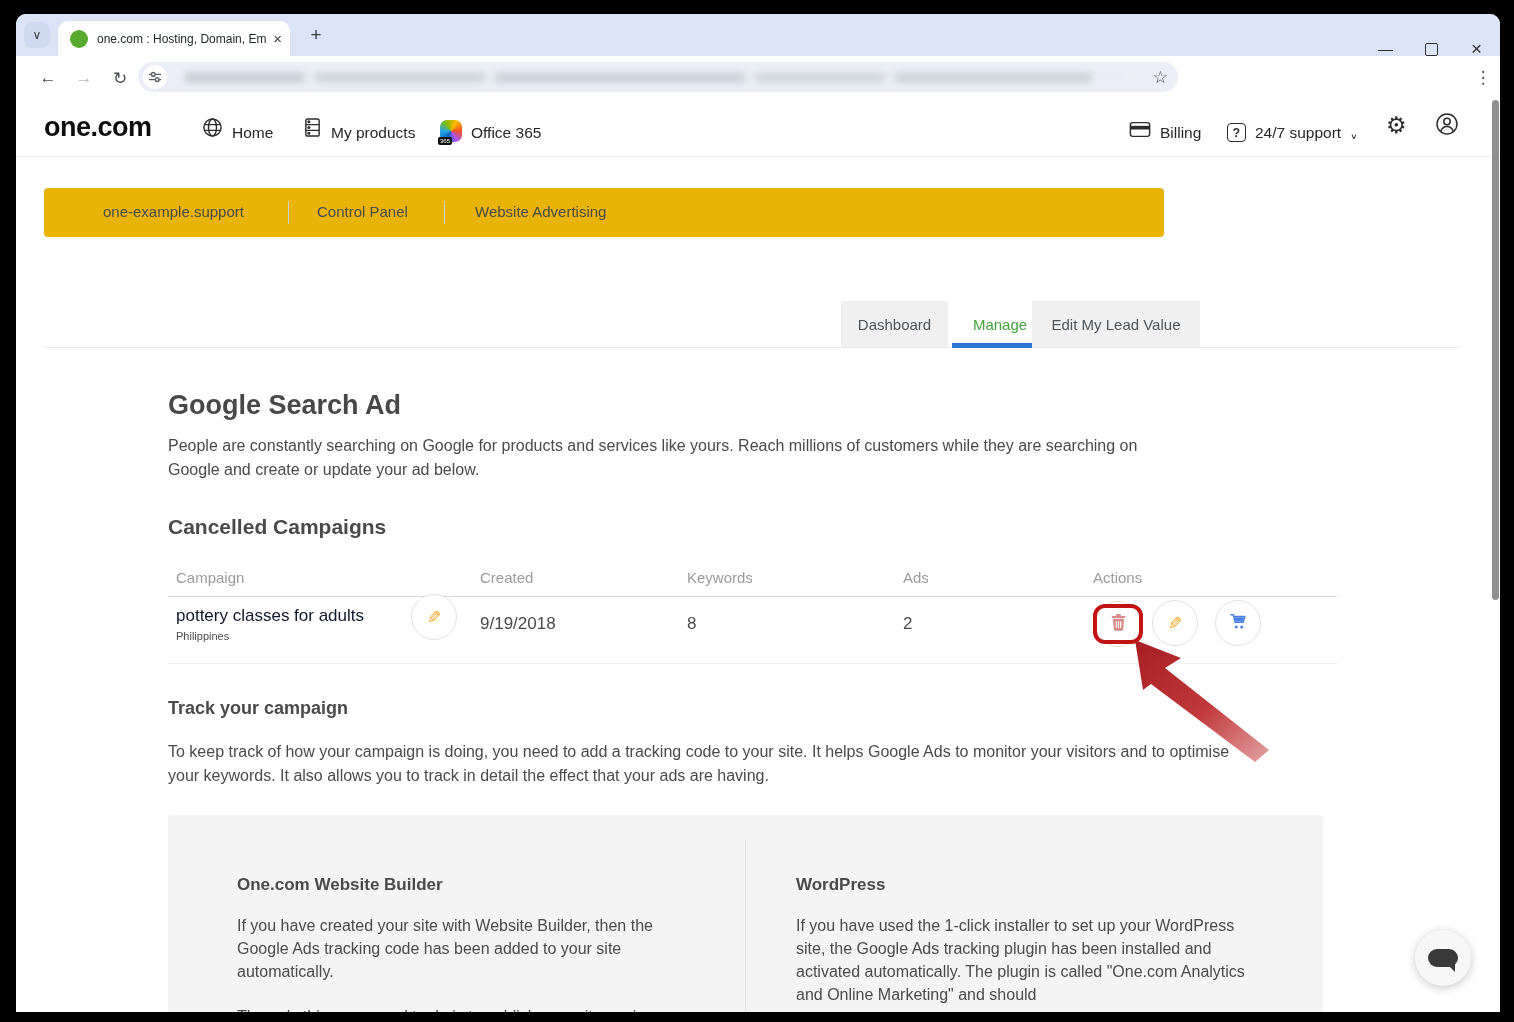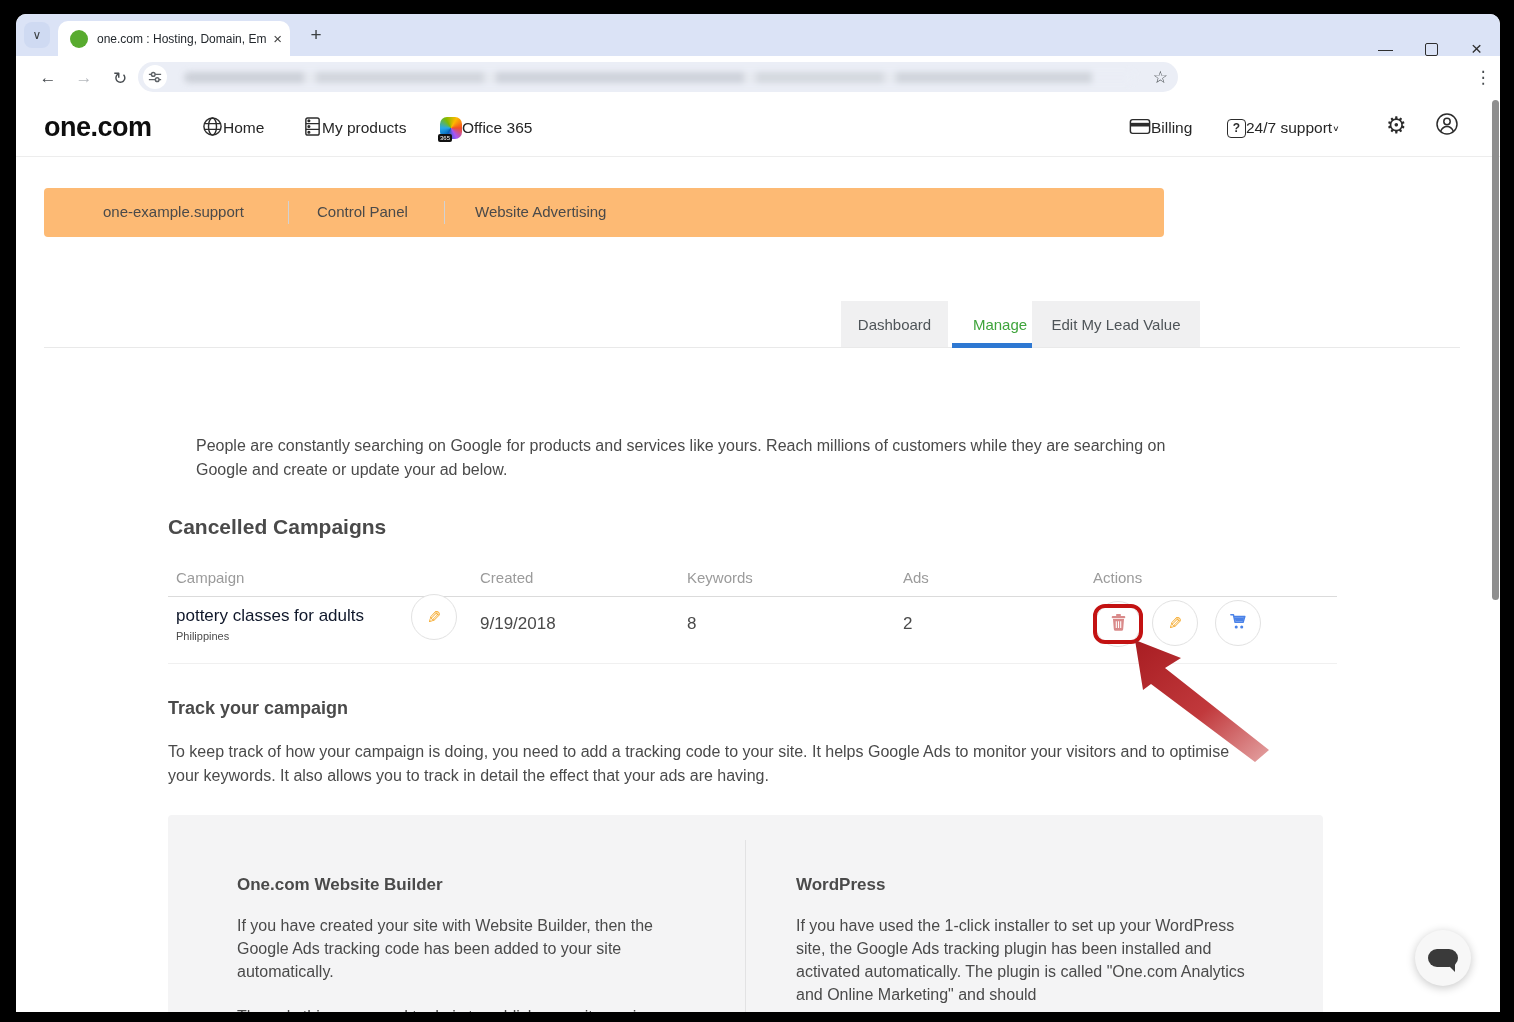--- a/index.html
+++ b/index.html
@@ -33,38 +33,38 @@
       #e6e9ef 300px 312px,#c9cdd5 312px 560px,#e6e9ef 560px 572px,#d0d4da 572px 700px,
       #e6e9ef 700px 712px,#cbd0d7 712px 908px,#ebeef6 908px);
     filter:blur(3px);}
   #star{right:10px;top:5px;font-size:17px;color:#474c50;}
   #menudots{left:1453px;top:7px;width:28px;height:28px;display:flex;align-items:center;
             justify-content:center;font-size:17px;color:#474c50;}
   
   #siteheader{position:absolute;left:0;top:85px;width:100%;height:57px;background:#fff;
               border-bottom:1px solid #ededed;}
   #logo{left:28px;top:13px;font-size:27px;font-weight:800;color:#0e0e0e;letter-spacing:-.5px;}
-  .navitem{top:15px;height:28px;display:flex;align-items:center;
+  .navitem{top:15px;height:28px;display:flex;align-items:flex-end;gap:9px;
            font-size:15.5px;font-weight:500;color:#262626;}
   .qbadge{width:17px;height:17px;border:1.6px solid #2c2c2c;border-radius:4px;font-size:12px;
           font-weight:600;display:flex;align-items:center;justify-content:center;color:#2c2c2c;}
   .chev{font-size:10px;color:#2c2c2c;transform:scaleY(.8);}
   #gearbtn{left:1370px;top:15px;font-size:23px;color:#2c2c2c;line-height:1;}
-  #breadcrumb{left:28px;top:174px;width:1120px;height:49px;background:#fdba74;border-radius:4px;}
+  #breadcrumb{left:28px;top:174px;width:1120px;height:49px;background:#eab308;border-radius:4px;}
   .crumb{top:15px;font-size:15px;color:#4a4a4a;}
   .crumbsep{top:13px;width:1px;height:23px;background:#d2d2d2;}
   
   .tab{top:287px;height:47px;display:flex;align-items:center;justify-content:center;
        font-size:15px;color:#4e5458;background:#f0f0f1;}
   .tab.active{background:#fff;color:#3fa43c;}
   #tabline{left:28px;top:333px;width:1416px;height:1px;background:#e9e9e9;}
   #tabunderline{left:936px;top:329px;width:80px;height:5px;background:#2e78d2;z-index:2;}
   
   #h1{left:152px;top:376px;font-size:27px;font-weight:600;color:#484848;}
-  #intro{left:152px;top:420px;width:1020px;font-size:16px;line-height:23.5px;color:#4a4a4a;margin-left:28px;}
+  #intro{left:152px;top:420px;width:1020px;font-size:16px;line-height:23.5px;color:#4a4a4a;}
   #h2c{left:152px;top:501px;font-size:21px;font-weight:700;color:#4a4a4a;}
   .th{top:555px;font-size:15px;color:#9b9b9b;}
   #thline{left:152px;top:582px;width:1169px;height:1px;background:#dbdbdb;}
   #rowline{left:152px;top:649px;width:1169px;height:1px;background:#f0f0f0;}
   .td{top:600px;font-size:17px;color:#4a4a4a;}
   #camp-name{left:160px;top:592px;font-size:17px;color:#0f172a;}
   #camp-loc{left:160px;top:616px;font-size:11px;color:#4c4c4c;}
   .circlebtn{width:46px;height:46px;border-radius:50%;background:#fff;border:1px solid #e2e2e2;
              box-sizing:border-box;display:flex;align-items:center;justify-content:center;}
   .pencil{color:#f5a623;font-size:17px;transform:scaleX(-1);}
@@ -200,20 +200,21 @@
     <span class="abs crumbsep" style="left:400px;"></span>
     <span class="abs crumb" style="left:431px;">Website Advertising</span>
   </div>
 
   <div class="abs tab" style="left:825px;width:107px;">Dashboard</div>
   <div class="abs tab active" style="left:936px;width:96px;">Manage</div>
   <div class="abs tab" style="left:1016px;width:168px;">Edit My Lead Value</div>
   <div class="abs" id="tabline"></div>
   <div class="abs" id="tabunderline"></div>
 
+  <div class="abs" id="h1">Google Search Ad</div>
   <div class="abs" id="intro">People are constantly searching on Google for products and services like yours. Reach millions of customers while they are searching on Google and create or update your ad below.</div>
 
   <div class="abs" id="h2c">Cancelled Campaigns</div>
 
   <div class="abs th" style="left:160px;">Campaign</div>
   <div class="abs th" style="left:464px;">Created</div>
   <div class="abs th" style="left:671px;">Keywords</div>
   <div class="abs th" style="left:887px;">Ads</div>
   <div class="abs th" style="left:1077px;">Actions</div>
   <div class="abs" id="thline"></div>

